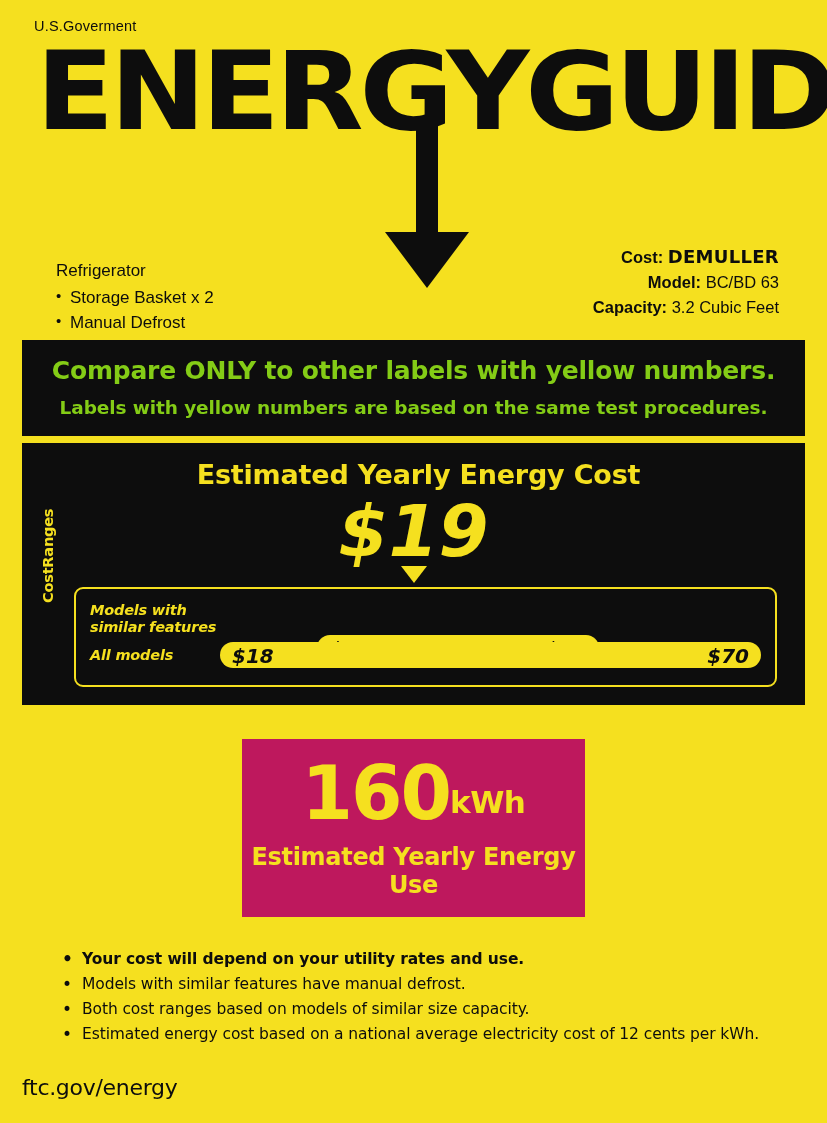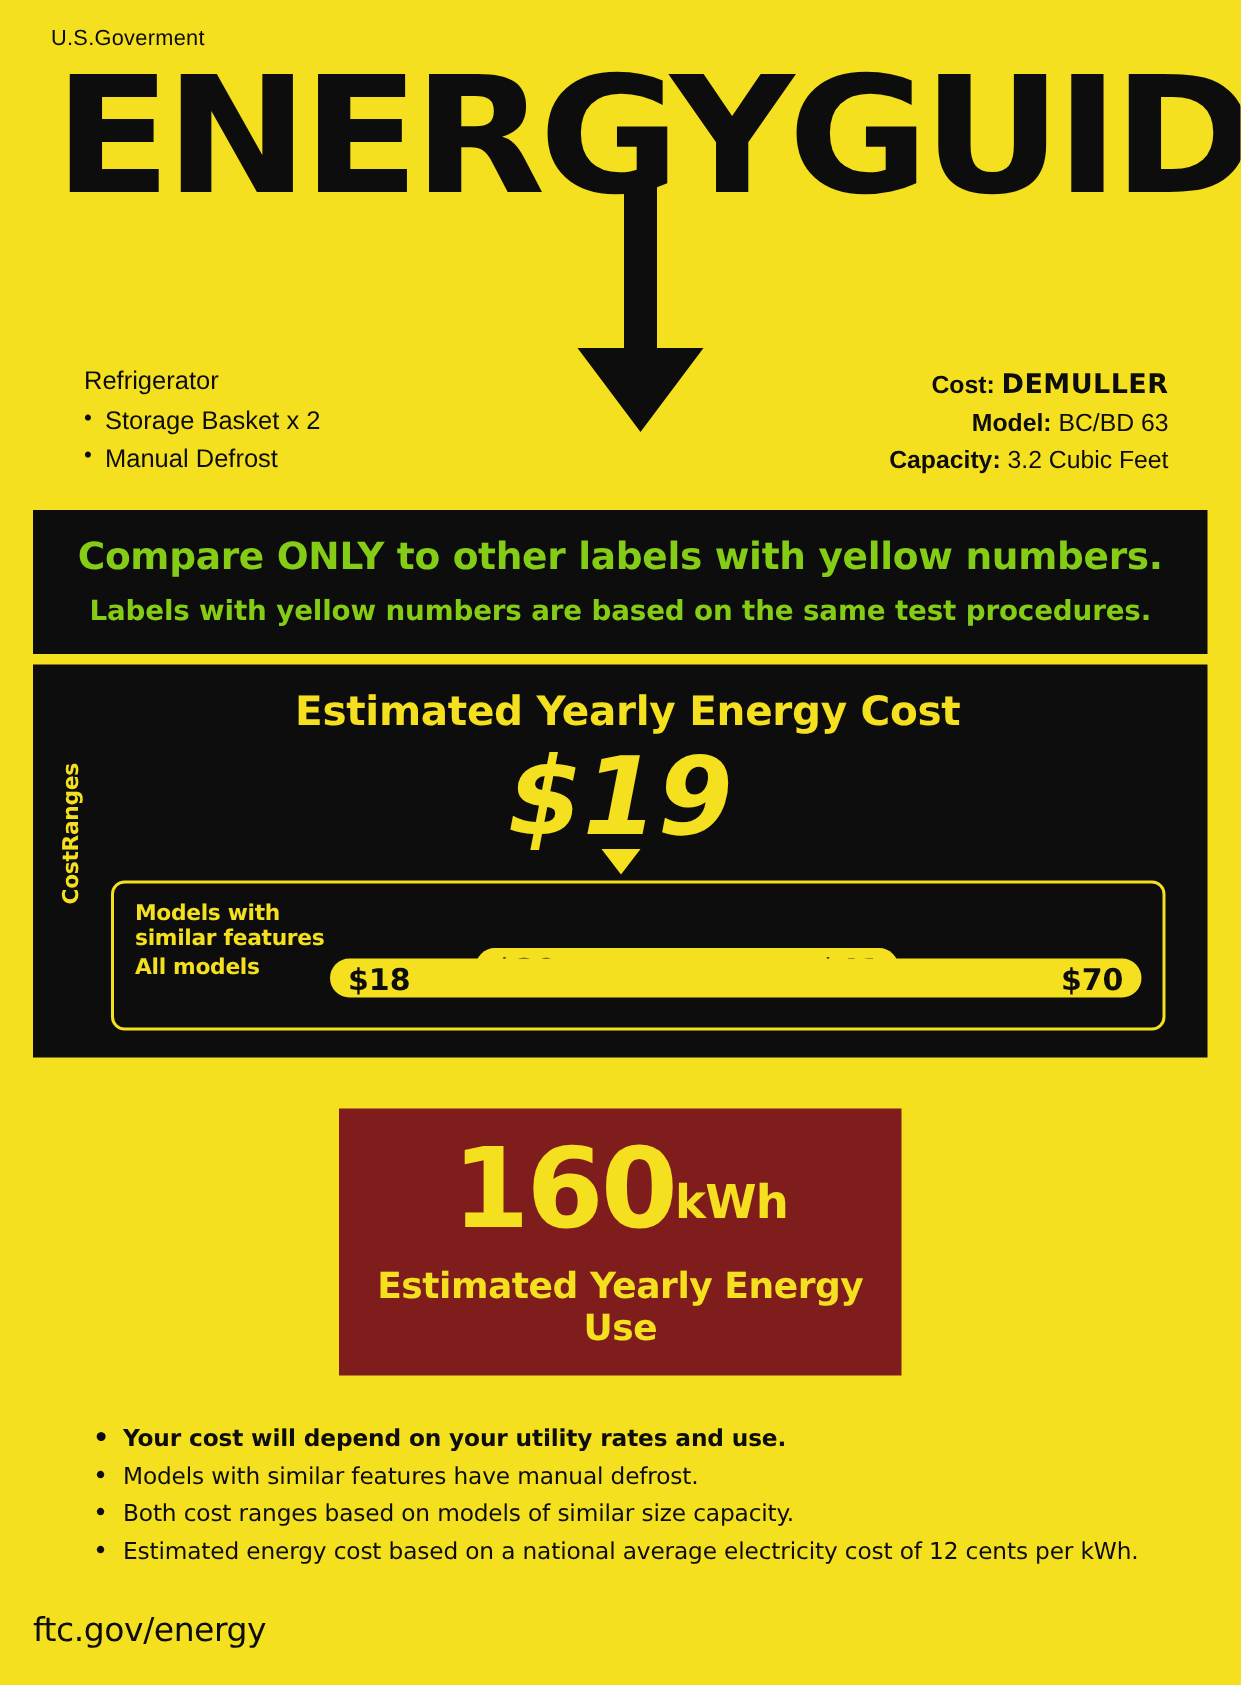--- a/index.html
+++ b/index.html
@@ -91,21 +91,21 @@
   
   .info-row {
     position: relative;
     height: 92px;
     margin-top: 8px;
     padding: 0 14px;
   }
   .info-left {
     position: absolute;
     left: 34px;
-    top: 0;
+    top: 17px;
   }
   .info-left .type {
     font-size: 17px;
     font-weight: normal;
     margin-bottom: 7px;
   }
   .info-left ul {
     margin: 0;
     padding: 0;
     list-style: none;
@@ -213,22 +213,23 @@
     transform-origin: left top;
     text-align: right;
     font-family: "DejaVu Sans", sans-serif;
     font-weight: bold;
     font-size: 14.5px;
     color: #f5e01f;
     letter-spacing: -0.2px;
   }
   .range-row {
     display: flex;
-    align-items: flex-start;
+    align-items: center;
     height: 36px;
+    font-style: italic;
   }
   .range-row .rlabel {
     width: 130px;
     flex: 0 0 130px;
     font-family: "DejaVu Sans", sans-serif;
     font-weight: bold;
     font-size: 14.5px;
     line-height: 17px;
     letter-spacing: -0.2px;
   }
@@ -251,23 +252,23 @@
     color: #0d0d0d;
     font-family: "DejaVu Sans", sans-serif;
     font-weight: bold;
     font-size: 20px;
   }
   .bar .v-left { left: 12px; }
   .bar .v-right { right: 12px; }
 
   
   .kwh-panel {
-    width: 375px;
+    width: 343px;
     margin: 34px auto 0 auto;
-    background: #7f1d1d;
+    background: #be185d;
     color: #f5e01f;
     text-align: center;
     padding: 16px 0 18px 0;
   }
   .kwh-number {
     font-family: "DejaVu Sans", sans-serif;
     font-weight: bold;
     font-size: 74px;
     line-height: 76px;
     letter-spacing: -2px;

